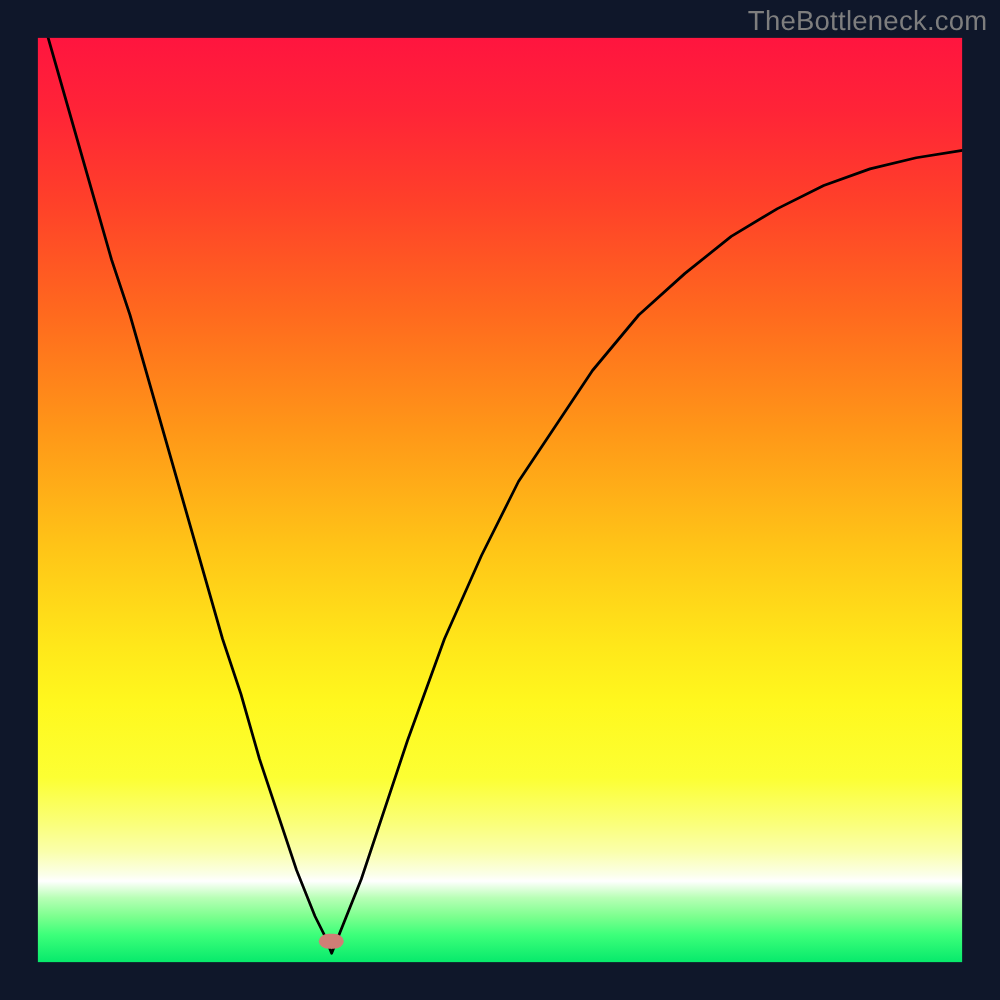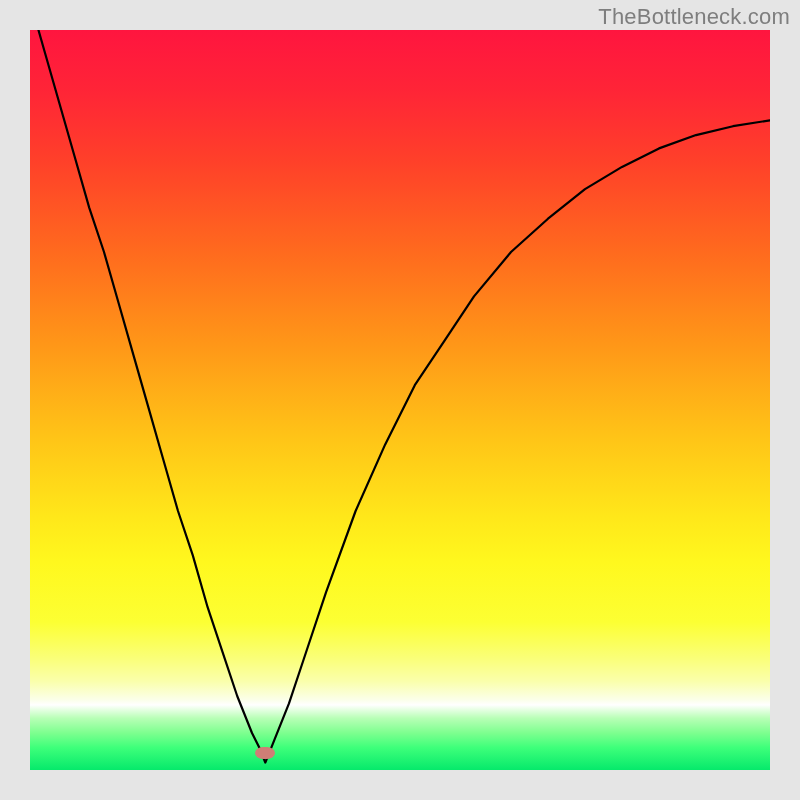--- a/index.html
+++ b/index.html
@@ -8,21 +8,21 @@
     width: 800px;
     height: 800px;
     overflow: hidden;
     font-family: Arial, Helvetica, sans-serif;
     background: #000;
   }
   .frame {
     position: relative;
     width: 800px;
     height: 800px;
-    background: #e5e5e5;
+    background: #0f172a;
   }
   .plot-area {
     position: absolute;
     left: 30px;
     top: 30px;
     width: 740px;
     height: 740px;
     overflow: hidden;
   }
   .gradient-bg {

